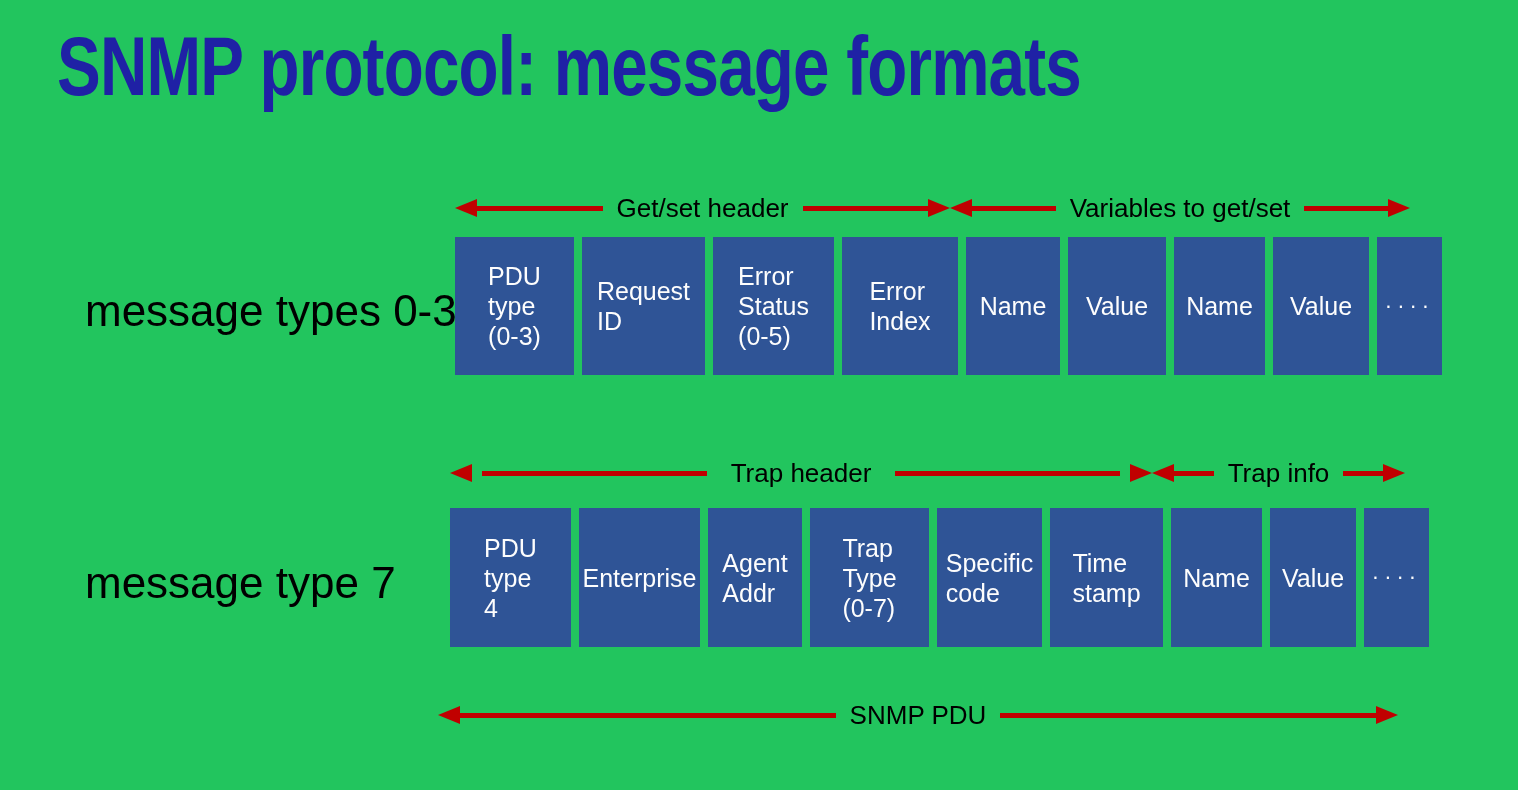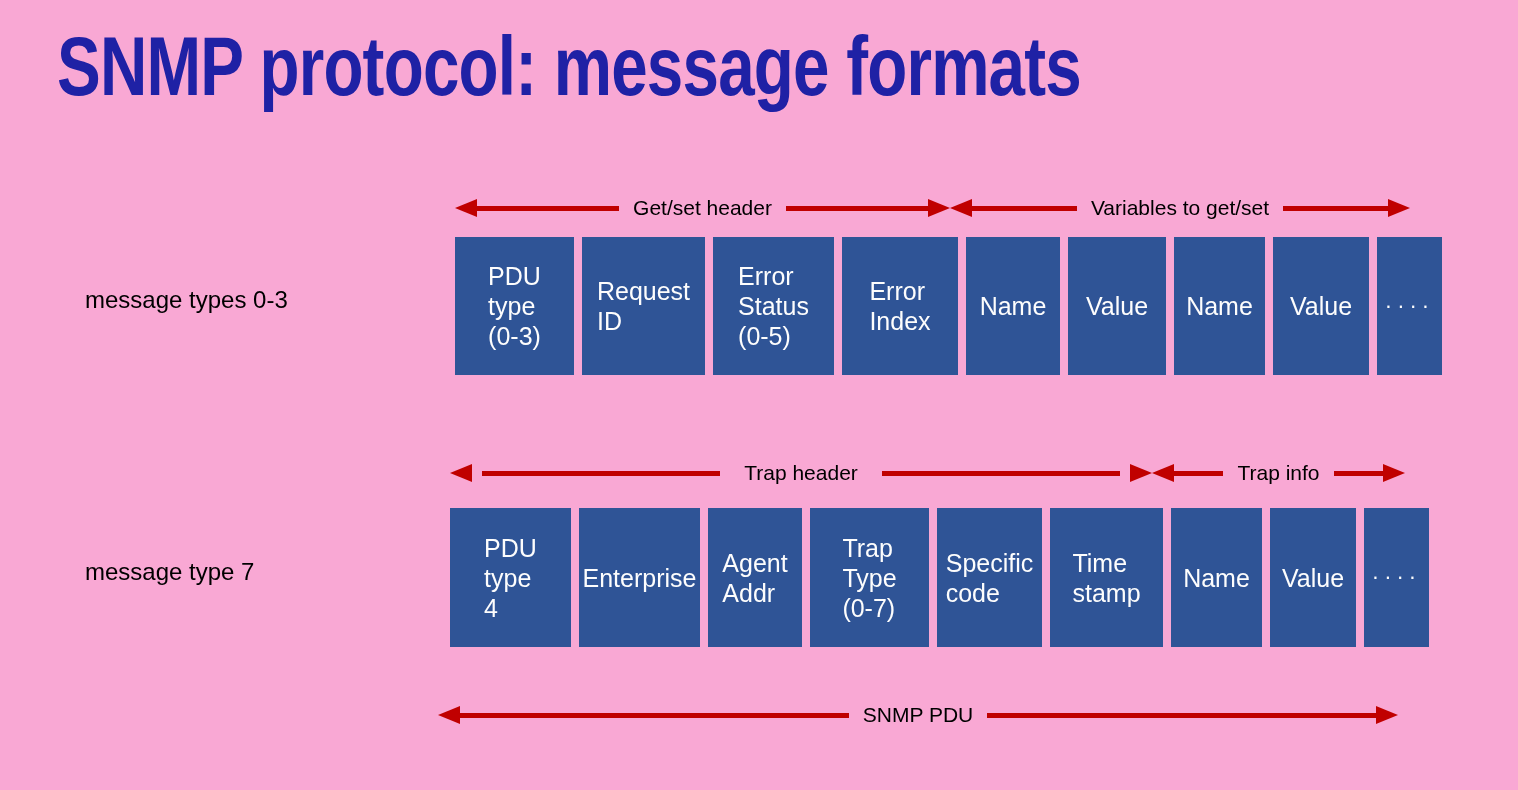--- a/index.html
+++ b/index.html
@@ -1,39 +1,39 @@
 <!DOCTYPE html>
 <html><head>
 <meta charset="utf-8">
 <style>
   html,body { margin:0; padding:0; background:#ffffff; }
   .slide {
     position:relative; width:1518px; height:790px;
-    background:#f9a8d4; overflow:hidden;
+    background:#22c55e; overflow:hidden;
     font-family:"Liberation Sans","DejaVu Sans",sans-serif;
   }
   .title {
     position:absolute; left:57px; top:18px;
     font-size:84px; font-weight:bold; letter-spacing:-1px;
     color:#1F21A5; white-space:nowrap;
     transform:scaleX(0.78); transform-origin:left top;
   }
   .side-label {
     position:absolute; left:85px;
-    font-size:24px; color:#000000; white-space:nowrap;
+    font-size:44px; color:#000000; white-space:nowrap;
   }
   
   .arrows { position:absolute; display:flex; height:32px; }
   .seg { display:flex; align-items:center; }
   .aline { flex:1; height:5px; background:#C00000; min-width:12px; }
   .ah { width:0; height:0; border-top:9px solid transparent; border-bottom:9px solid transparent; }
   .ah.left  { border-right:22px solid #C00000; }
   .ah.right { border-left:22px solid #C00000; }
   .alabel {
-    padding:0 14px; font-size:21px; color:#000000;
+    padding:0 14px; font-size:26px; color:#000000;
     white-space:nowrap; line-height:32px;
   }
   
   .boxrow { position:absolute; display:flex; gap:8px; }
   .cell {
     background:#2F5496; color:#ffffff;
     display:flex; align-items:center; justify-content:center;
     flex:0 0 auto;
   }
   .cell-text {

